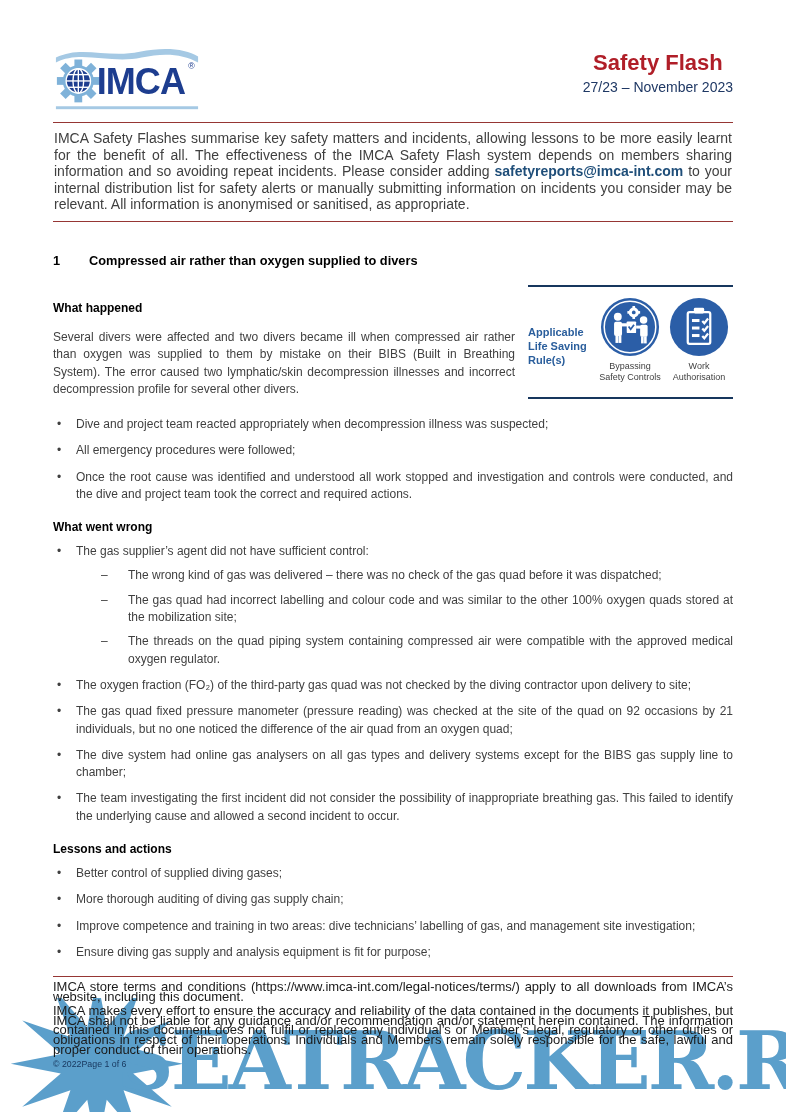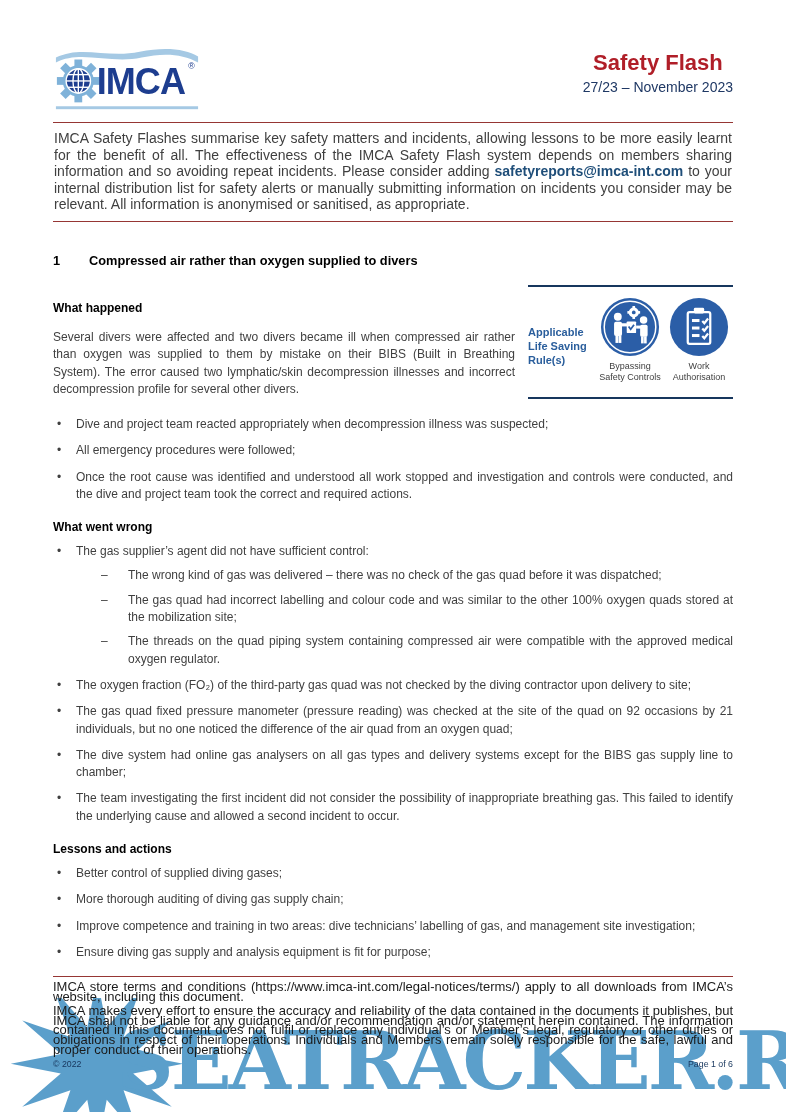--- a/index.html
+++ b/index.html
@@ -48,21 +48,21 @@
   .b { display:flex; margin-top:9px; font-size:12px; line-height:17.3px; }
   .b .m { width:23px; padding-left:4px; flex-shrink:0; }
   .b .t { flex:1; text-align:justify; }
   .sb { margin-left:48px; margin-top:7px; }
   .sb .m { width:27px; padding-left:0; }
 
   
   .footer { margin-top:15px; border-top:1px solid #963634; padding-top:5px; color:#1a1a1a; }
   .fn { font-size:13px; line-height:9.8px; text-align:justify; }
   .fn1 { margin-bottom:4px; }
-  .foot-row { display:flex; justify-content:space-between; margin-top:4px; font-size:8.8px; color:#17365D;gap:40px; }
+  .foot-row { display:flex; margin-top:4px; font-size:8.8px; color:#17365D; }
 
   
   .wm-text {
     position:absolute; left:116px; top:1014px; z-index:1;
     font-family:"DejaVu Serif", serif; font-weight:bold; font-size:80px;
     color:#5B9FCB; letter-spacing:-3px; white-space:nowrap;
   }
   .wm-star { position:absolute; left:-8px; top:998px; z-index:1; }
 </style>
 </head>

